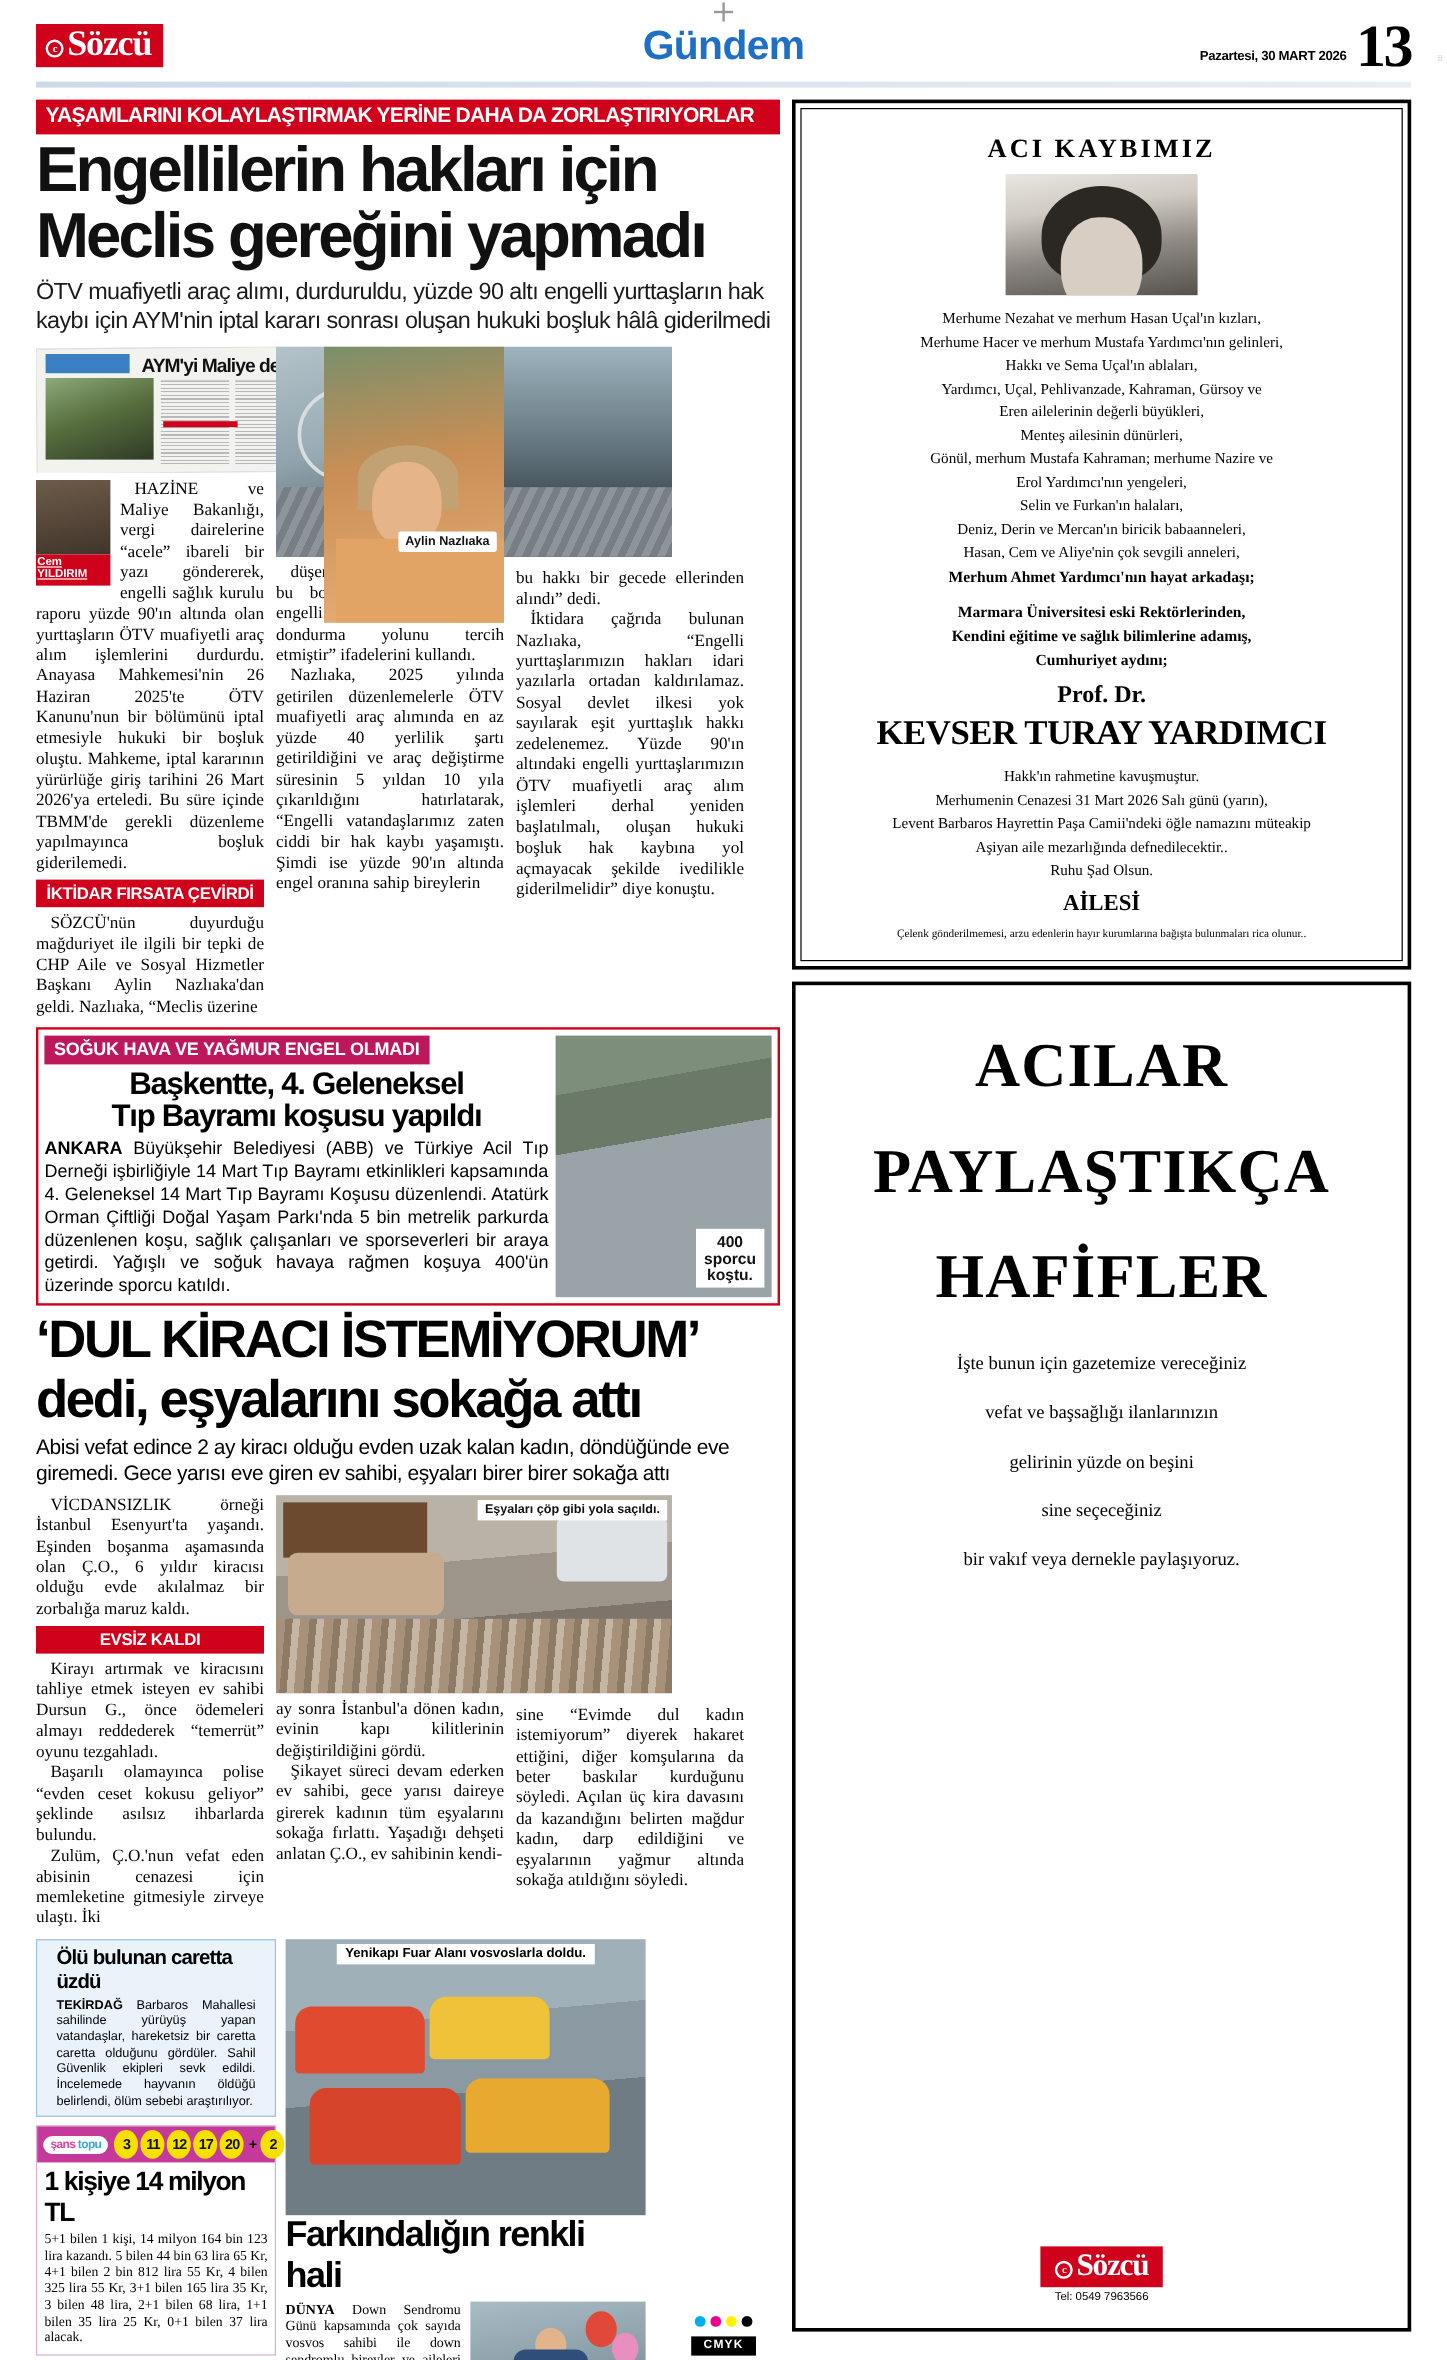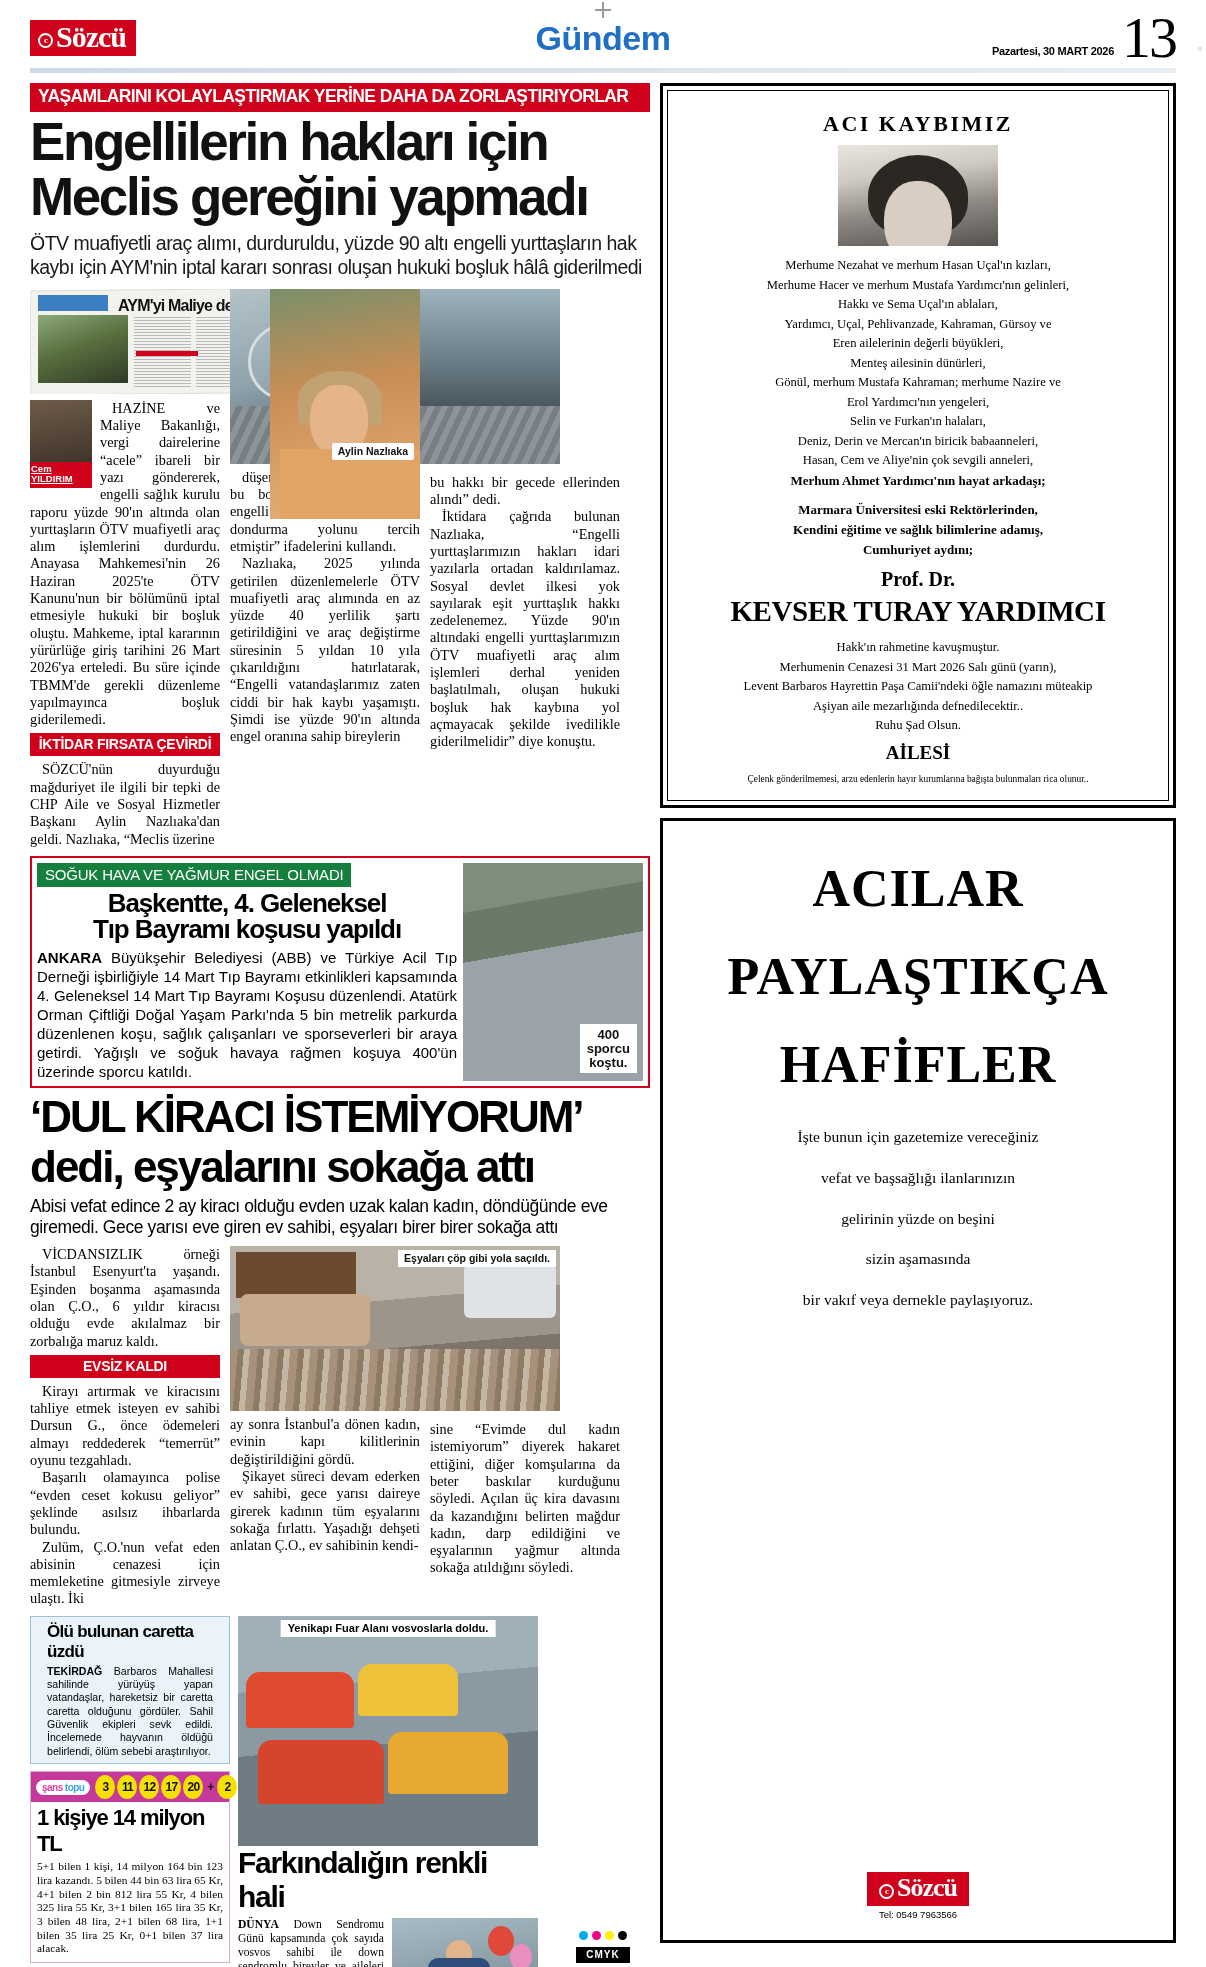--- a/index.html
+++ b/index.html
@@ -35,22 +35,22 @@
     position:absolute; left:0; right:0; text-align:center;
     color:#1f6fc4; font-family:"Liberation Sans", sans-serif;
     font-weight:bold; font-size:34px; letter-spacing:-0.5px;
   }
   .date-block { margin-left:auto; display:flex; align-items:flex-end; gap:8px; }
   .date-text {
     font-family:"Liberation Sans", sans-serif; font-size:11px;
     font-weight:bold; letter-spacing:-0.3px; padding-bottom:6px; white-space:nowrap;
   }
   .page-num {
-    font-family:"Liberation Serif", serif; font-size:58px;
-    line-height:0.85; font-weight:normal; letter-spacing:-2px;
+    font-family:"Liberation Serif", serif; font-size:50px;
+    line-height:0.85; font-weight:bold; letter-spacing:-2px;
   }
   .masthead-rule { height:5px; background:linear-gradient(to right,#cdd9e6,#e8eef4); margin:6px 0 10px; }
 
   
   .main-grid { display:flex; gap:10px; height:1860px; }
   .col-left  { width:620px; position:relative; }
   .col-right { width:516px; position:relative; }
 
   
   .kicker {
@@ -133,22 +133,22 @@
   .caption-chip {
     position:absolute; bottom:4px; right:6px; background:#fff; color:#111;
     font-family:"Liberation Sans", sans-serif; font-weight:bold; font-size:10.5px;
     padding:2px 6px 3px; border-radius:2px;
   }
 
   
   .boxed { border:2px solid #d0021b; padding:5px; margin-top:8px; display:flex; gap:6px; }
   .boxed-left { flex:1; }
   .redbar-left {
-    background:#15803d; color:#fff;
-    font-family:"Liberation Sans", sans-serif; font-weight:normal;
+    background:#be185d; color:#fff;
+    font-family:"Liberation Sans", sans-serif; font-weight:bold;
     font-size:15px; letter-spacing:-0.2px; padding:3px 8px 4px; display:inline-block;
   }
   .box-head {
     font-family:"Liberation Sans", sans-serif; font-weight:bold;
     font-size:26px; line-height:0.98; letter-spacing:-1.1px; text-align:center; margin:4px 0 5px;
   }
   .box-body { font-family:Liberation Sans, sans-serif; font-size:15px; line-height:1.27; text-align:justify; }
   .box-body b { font-weight:bold; }
   .runners {
     width:180px; background:linear-gradient(170deg,#7d8e7a 0 20%,#6b7a68 20% 40%,#9aa3a8 40% 100%);
@@ -581,21 +581,21 @@
       </div>
 
       <div class="acilar">
         <div class="acilar-word">ACILAR</div>
         <div class="acilar-word">PAYLAŞTIKÇA</div>
         <div class="acilar-word">HAFİFLER</div>
         <div class="acilar-body">
           <div>İşte bunun için gazetemize  vereceğiniz</div>
           <div>vefat ve başsağlığı ilanlarınızın</div>
           <div>gelirinin yüzde on beşini</div>
-          <div>sizin aşamasında</div>
+          <div>sine seçeceğiniz</div>
           <div>bir vakıf veya dernekle paylaşıyoruz.</div>
         </div>
         <div class="acilar-logo">
           <div class="lb">
             <span class="logo-c">c</span>
             <span>Sözcü</span>
           </div>
           <div class="tel">Tel: 0549 7963566</div>
         </div>
       </div>

